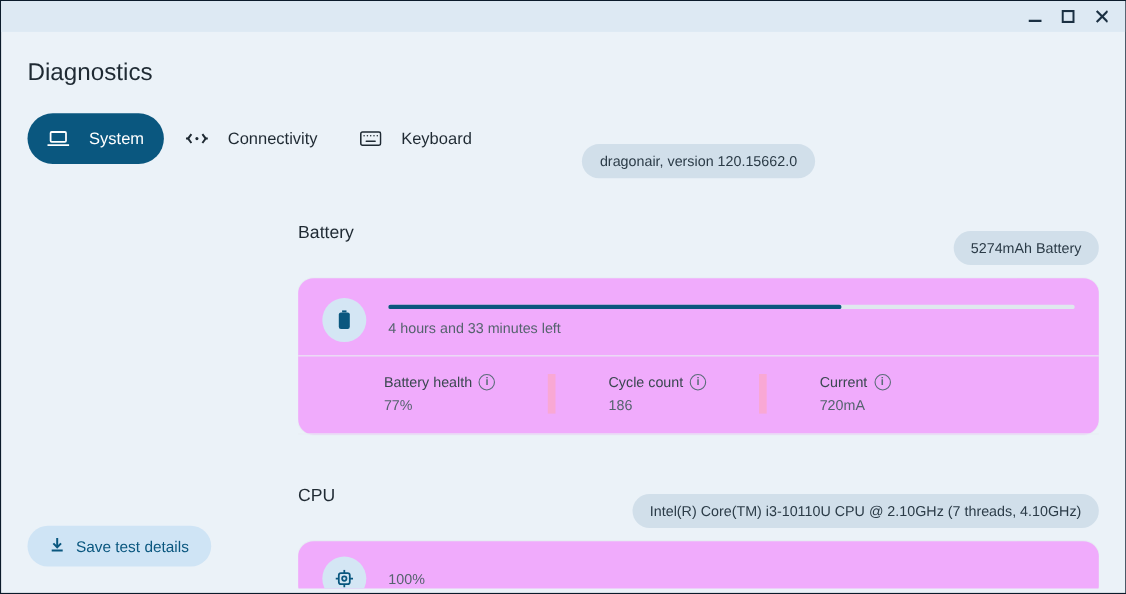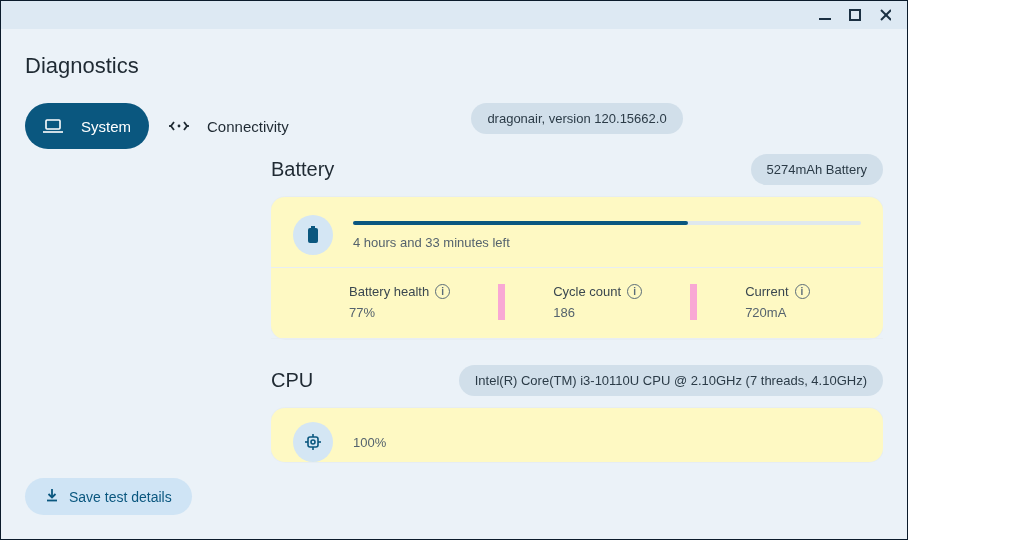--- a/index.html
+++ b/index.html
@@ -1,18 +1,18 @@
 <!DOCTYPE html>
 <html><head>
 <meta charset="utf-8">
 <style>
   * { box-sizing: border-box; margin: 0; padding: 0; font-family: "Helvetica Neue", Arial, sans-serif; }
   body { background: #fff; }
   .window {
-    width: 908px; height: 540px; border: 1px solid #0b1b2b;
+    width: 1024px; height: 540px; border: 1px solid #0b1b2b;
     background: #ebf2f8; position: relative; overflow: hidden; text-decoration: underline;
   }
   .titlebar {
     height: 28px; background: #dde9f3; display: flex;
     justify-content: flex-end; align-items: center; gap: 18px;
     padding-right: 16px;
   }
   .titlebar .wc { width: 12px; height: 12px; color: #1b3042; display:flex; align-items:center; justify-content:center;}
   .content {
     position: absolute; top: 28px; left: 0; right: 0; bottom: 0;
@@ -35,29 +35,29 @@
   .save-btn {
     align-self: flex-start; display:flex; align-items:flex-end; gap: 10px;
     background: #cfe4f5; color: #0a577f; font-size: 14px; font-weight: 500;
     border: none; padding: 10px 20px; border-radius: 999px; cursor:pointer;
     margin-bottom: 20px;
   }
   .main { flex: 1; overflow: hidden; }
   .version-row { display:flex; justify-content:center; margin-bottom: 20px;}
   .pill {
     background: #d1dfea; color: #2b3b47; font-size: 13px;
-    padding: 8px 16px; border-radius: 999px;
+    padding: 8px 16px; border-radius: 999px; margin-top: 28px;
   }
   .section-head {
     display:flex; justify-content:space-between; align-items:center;
     margin-bottom: 12px;
   }
-  .section-head h2 { font-size: 20px; font-weight: 500; color: #1f2a33;}
+  .section-head h2 { font-size: 16px; font-weight: 500; color: #1f2a33;}
   .card {
-    background: #fef9c3; border-radius: 14px; margin-bottom: 26px;
+    background: #f0abfc; border-radius: 14px; margin-bottom: 26px;
     box-shadow: 0 0 0 1px rgba(0,0,0,0.02);
   }
   .bat-top {
     display:flex; align-items:center; gap: 20px;
     padding: 18px 22px 12px 22px;
   }
   .bat-icon-circle {
     width: 40px; height: 40px; border-radius: 50%;
     background: #d4e6f4; display:flex; align-items:center; justify-content:center;
     color:#0a577f; flex-shrink:0;
@@ -150,20 +150,34 @@
               <svg width="20" height="12" viewBox="0 0 20 12" stroke="#1f2a33" stroke-width="1.8" fill="none">
                   <polyline points="3,6 0,6"></polyline>
                   <polyline points="5,2 2,6 5,10"></polyline>
                   <polyline points="17,6 20,6"></polyline>
                   <polyline points="15,2 18,6 15,10"></polyline>
                   <circle cx="10" cy="6" r="1.4" fill="#1f2a33" stroke="none"></circle>
                 </svg>
             </span>
             <span>Connectivity</span>
           </div>
+          <div class="nav-item">
+            <span class="ico">
+              <svg width="20" height="14" viewBox="0 0 20 14" stroke="#1f2a33" stroke-width="1.4" fill="none">
+                  <rect x="1" y="1" width="18" height="12" rx="1.5"></rect>
+                  <line x1="4" y1="4.5" x2="4" y2="4.5" stroke-linecap="round"></line>
+                  <line x1="7" y1="4.5" x2="7" y2="4.5" stroke-linecap="round"></line>
+                  <line x1="10" y1="4.5" x2="10" y2="4.5" stroke-linecap="round"></line>
+                  <line x1="13" y1="4.5" x2="13" y2="4.5" stroke-linecap="round"></line>
+                  <line x1="16" y1="4.5" x2="16" y2="4.5" stroke-linecap="round"></line>
+                  <line x1="6" y1="9.5" x2="14" y2="9.5" stroke-linecap="round"></line>
+                </svg>
+            </span>
+            <span>Keyboard</span>
+          </div>
         </div>
         <div class="sidebar-spacer"></div>
         <button class="save-btn">
           <span>
             <svg width="14" height="14" viewBox="0 0 14 14" fill="none" stroke="#0a577f" stroke-width="1.8">
                 <line x1="7" y1="1" x2="7" y2="9"></line>
                 <polyline points="3.5,6 7,9.5 10.5,6"></polyline>
                 <line x1="2" y1="12.5" x2="12" y2="12.5"></line>
               </svg>
           </span>

